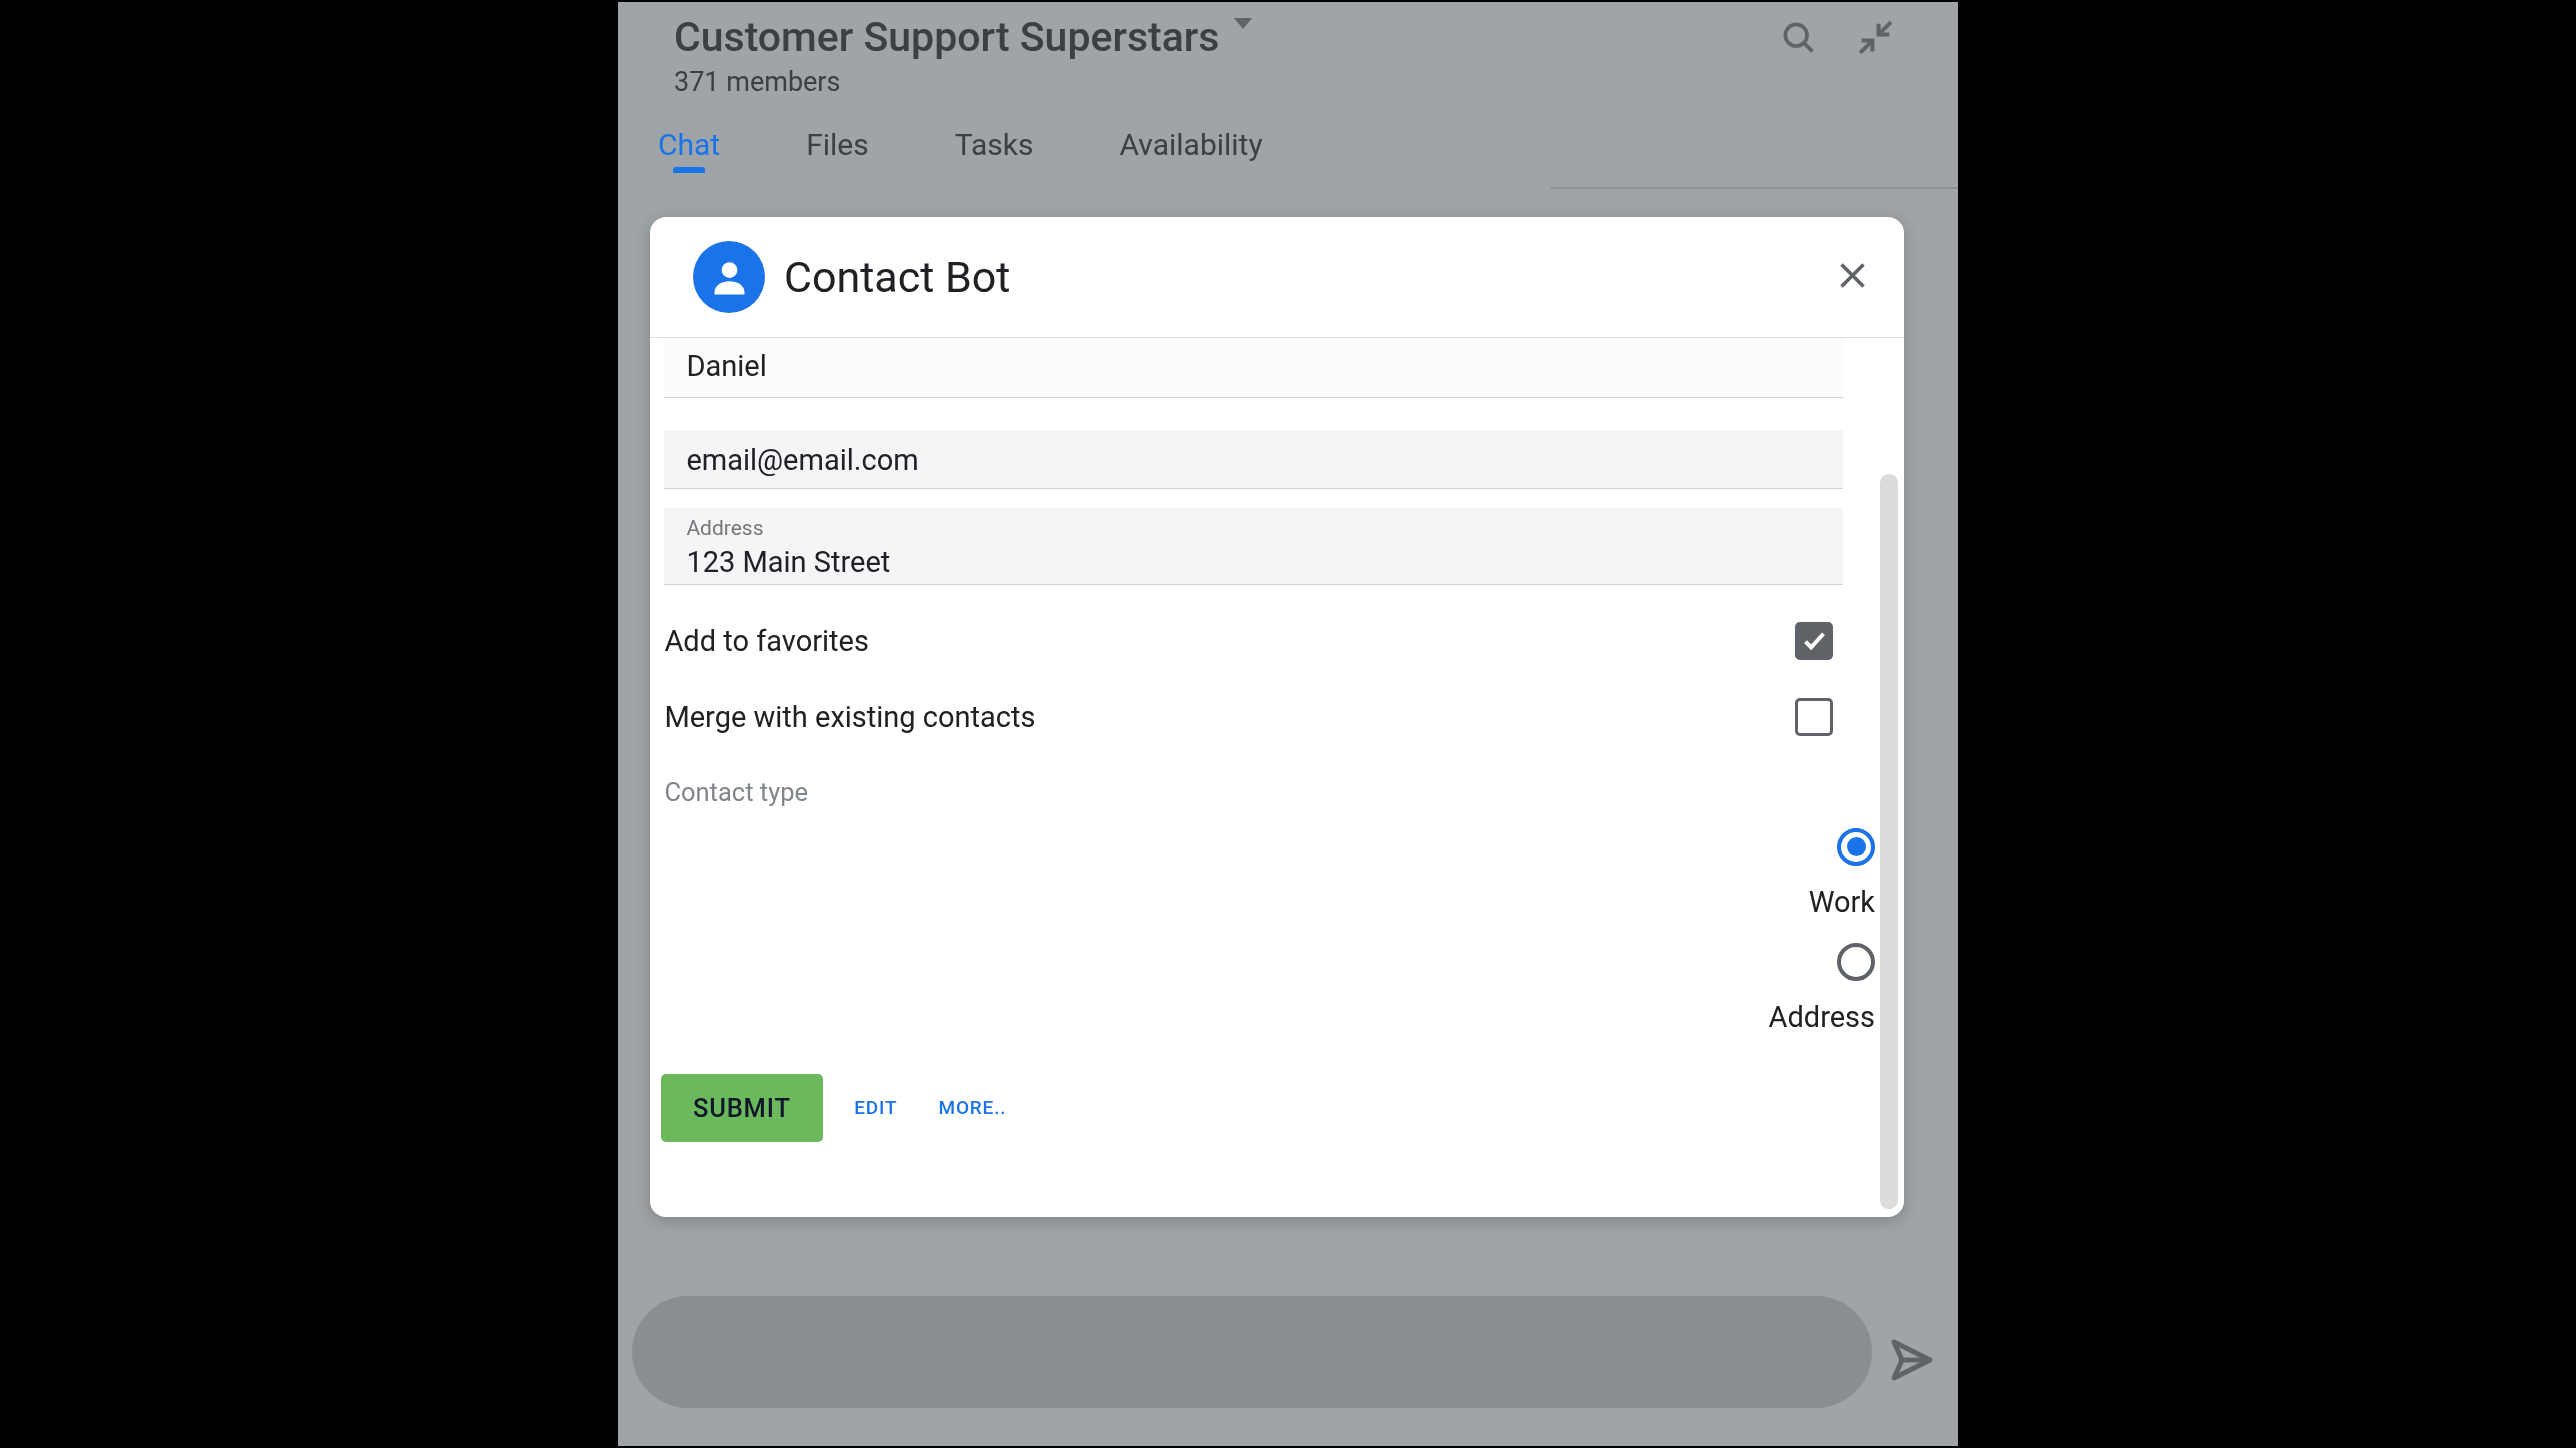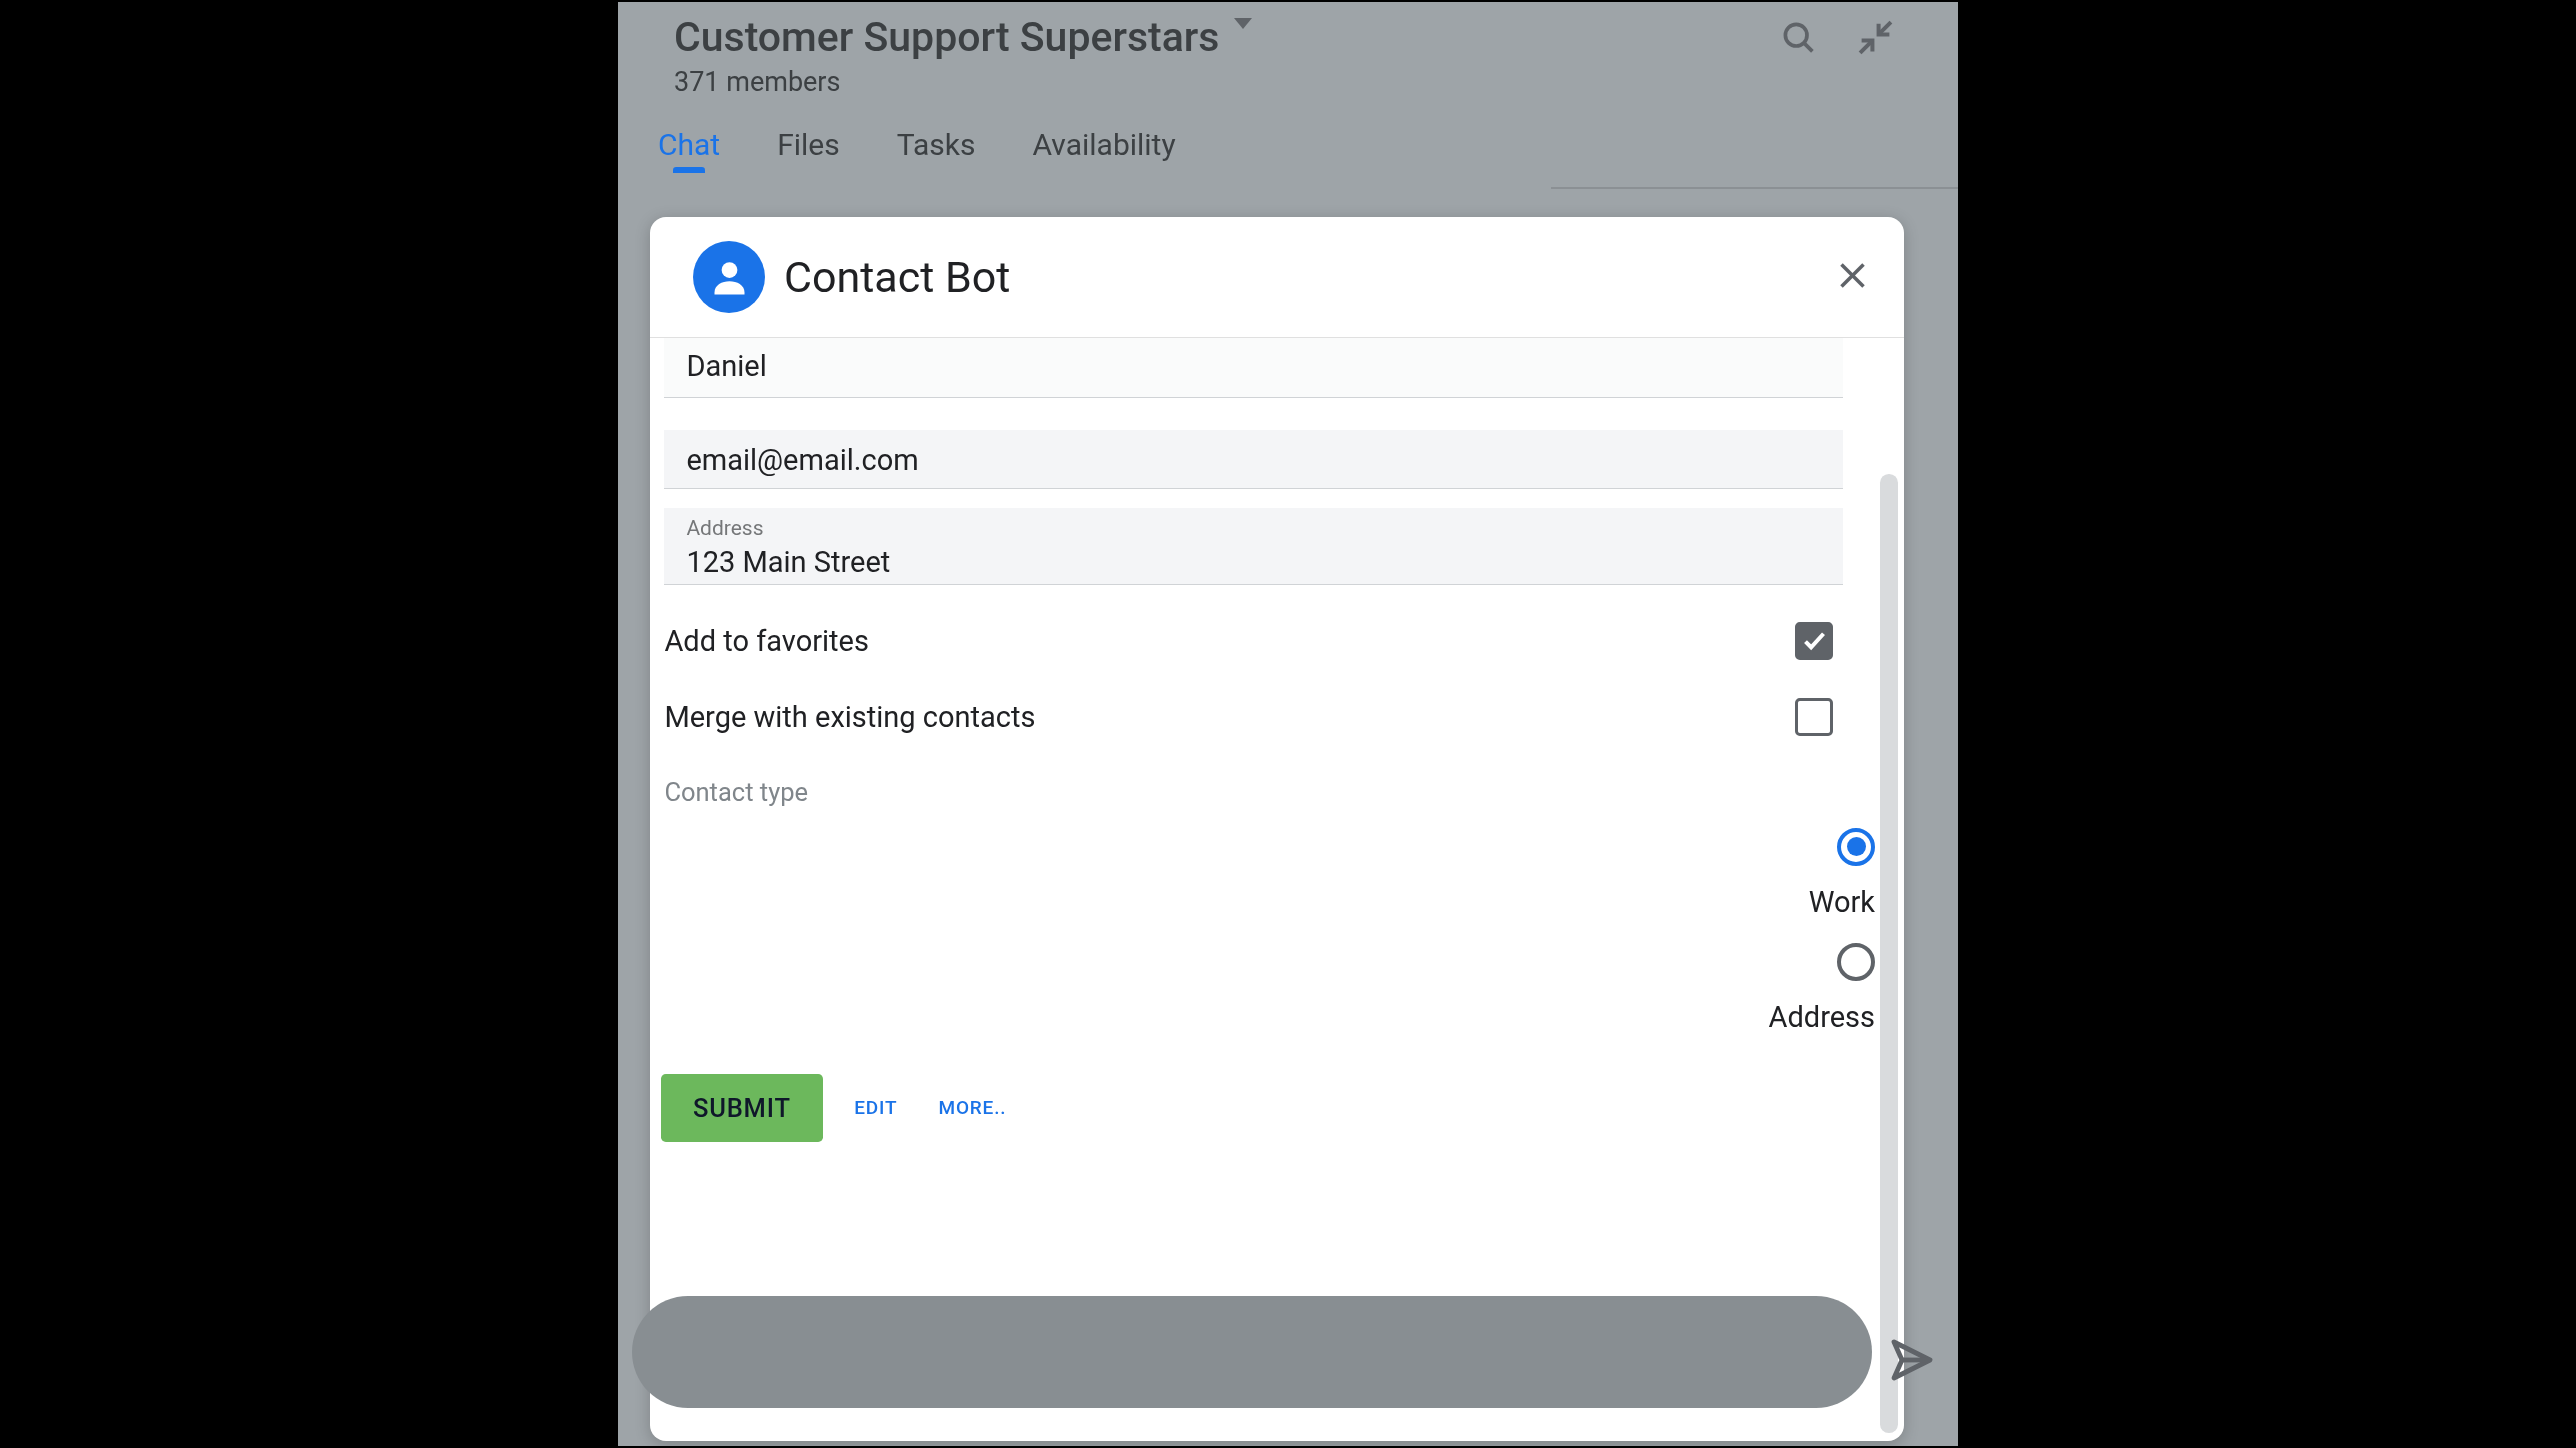--- a/index.html
+++ b/index.html
@@ -60,21 +60,21 @@
     cursor: pointer;
   }
   .member-count {
     font-size: 27px;
     color: #3c4043;
     margin-top: 4.8px;
   }
   
   .tabs {
     display: flex;
-    gap: 57px;
+    gap: 86px;
     padding: 29px 0 0 40px;
   }
   .tab {
     font-size: 30px;
     color: #3c4043;
     cursor: pointer;
     padding-bottom: 9.6px;
     position: relative;
   }
   .tab.active {
@@ -98,21 +98,21 @@
     width: 407px;
     height: 2.4px;
     background: #8b9094;
   }
   
   .modal {
     position: absolute;
     left: 32px;
     top: 215px;
     width: 1254px;
-    height: 1224px;
+    height: 1000px;
     background: #fff;
     border-radius: 16px;
     box-shadow: 0 3.2px 16px rgba(0,0,0,0.2);
     display: flex;
     flex-direction: column;
     overflow: hidden;
   }
   .modal-header {
     display: flex;
     align-items: center;

